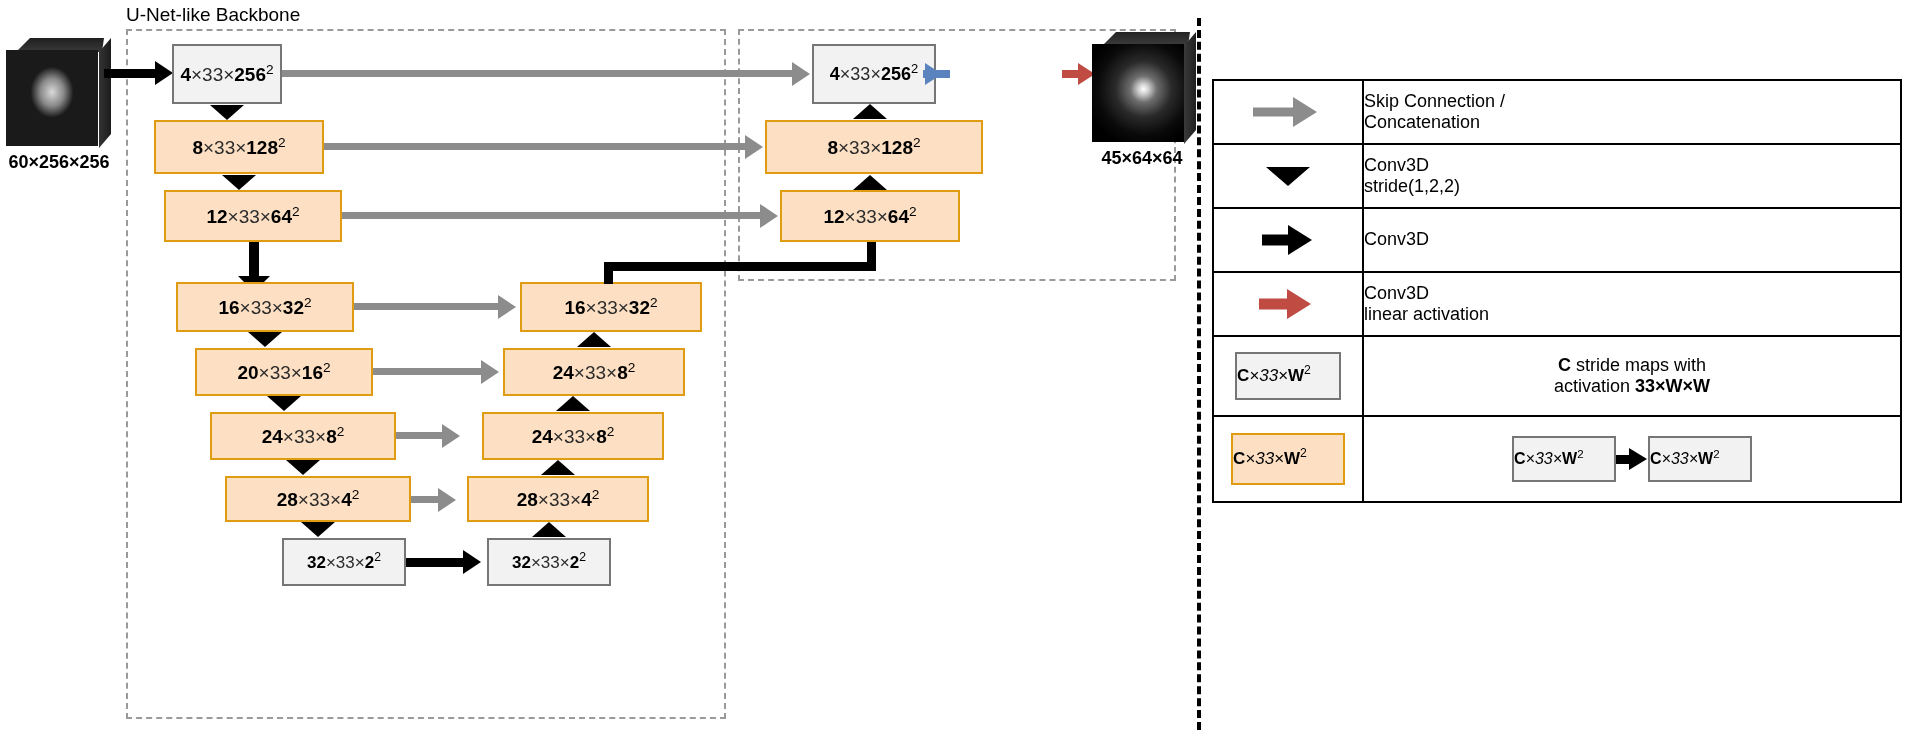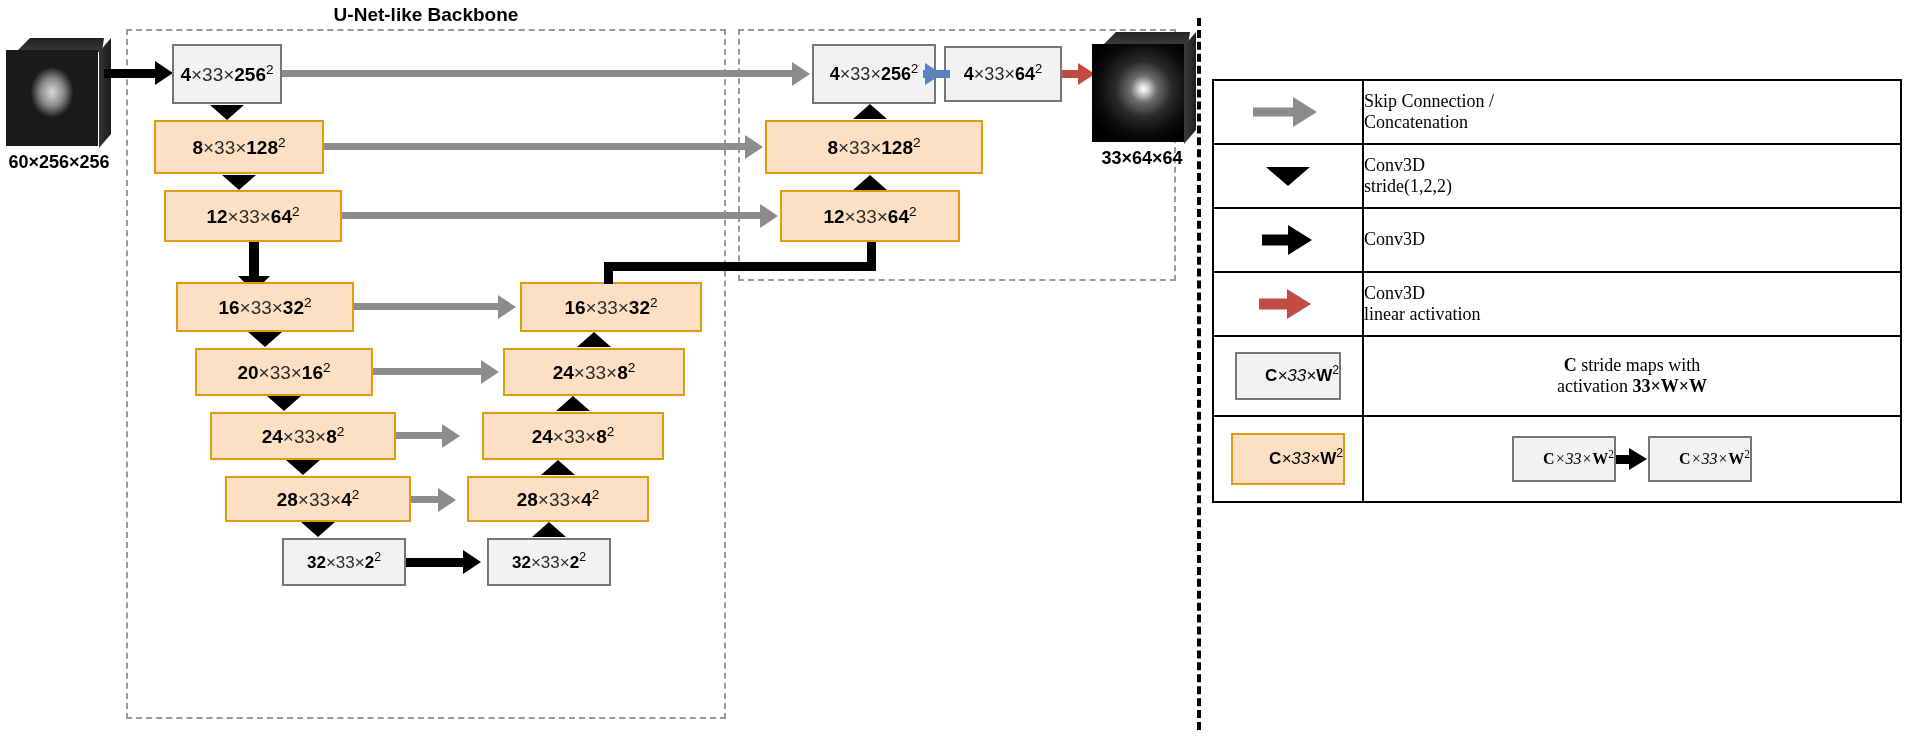--- a/index.html
+++ b/index.html
@@ -3,21 +3,21 @@
 <meta charset="utf-8">
 <style>
   html,body{margin:0;padding:0;background:#ffffff;}
   body{width:1924px;height:744px;position:relative;
        font-family:"Liberation Sans","DejaVu Sans",sans-serif;color:#000;}
   #stage{position:absolute;left:0;top:0;width:1924px;height:744px;overflow:hidden;}
   .abs{position:absolute;box-sizing:border-box;}
 
   
   .dash-frame{border:2px dashed #9a9a9a;}
-  .sec-title{font-size:19px;font-weight:bold;text-align:center;white-space:nowrap;}
+  .sec-title{font-size:19px;font-weight:normal;white-space:nowrap;}
 
   
   .fbox{display:flex;align-items:center;justify-content:center;
         font-size:19px;letter-spacing:0px;white-space:nowrap;}
   .fbox.grey{background:#f2f2f2;border:2px solid #767676;}
   .fbox.orange{background:#fde0c4;border:2px solid #e09c10;}
   .fbox .lbl{line-height:1;}
   .fbox .lbl b{font-weight:bold;}
   .fbox .lbl i{font-style:normal;font-weight:normal;color:#2b2b2b;}
   sup{font-size:0.72em;font-weight:normal;vertical-align:super;line-height:0;}
@@ -47,31 +47,31 @@
   .vol .top{position:absolute;background:#2b2b2b;}
   .vol .side{position:absolute;background:#3a3a3a;}
 
   .caption{position:absolute;font-size:18px;font-weight:bold;white-space:nowrap;text-align:center;}
 
   
   .legend-title{font-size:20px;font-weight:bold;text-align:center;}
   table.legend{border-collapse:collapse;width:100%;table-layout:fixed;}
   table.legend td{border:2px solid #000;padding:0;vertical-align:middle;}
   td.sym{width:148px;height:62px;text-align:center;}
-  td.desc{padding:4px 0 4px 14px;font-size:18px;line-height:1.18;font-family:Liberation Serif, serif;}
+  td.desc{padding:4px 0 4px 14px;font-size:18px;line-height:1.18;}
   .sym-wrap{display:flex;align-items:center;justify-content:center;height:100%;}
 
   .lg-arrow{position:relative;display:inline-block;}
   .lg-arrow .sh{position:absolute;height:9px;top:50%;transform:translateY(-50%);left:0;}
   .lg-arrow .hd{position:absolute;top:50%;transform:translateY(-50%);width:0;height:0;}
 
   .lg-tri-d{width:0;height:0;border-left:22px solid transparent;border-right:22px solid transparent;border-top:19px solid #000;}
   .lg-tri-u{width:0;height:0;border-left:22px solid transparent;border-right:22px solid transparent;border-bottom:19px solid #000;}
 
-  .minibox{display:inline-flex;align-items:center;justify-content:flex-end;
+  .minibox{display:inline-flex;align-items:center;justify-content:flex-start;
            font-size:17px;white-space:nowrap;box-sizing:border-box;}
   .minibox.grey{background:#f2f2f2;border:2px solid #767676;}
   .minibox.orange{background:#fde0c4;border:2px solid #e09c10;}
 </style>
 </head>
 <body>
 
 <div id="stage">
 
   <div class="abs dash-frame" style="left:126px;top:29px;width:600px;height:690px;"></div>
@@ -192,23 +192,20 @@
     <span class="lbl"><b>8</b><i>×33×</i><b>128</b><sup>2</sup></span>
   </div>
 
   <div class="abs fbox orange" style="left:780px;top:190px;width:180px;height:52px;">
     <span class="lbl"><b>12</b><i>×33×</i><b>64</b><sup>2</sup></span>
   </div>
 
   <div class="tri-u" style="left:853px;top:175px;"></div>
   <div class="tri-u" style="left:853px;top:104px;"></div>
 
-  <div class="abs fbox grey" style="left:944px;top:46px;width:118px;height:56px;font-size:18px;">
-    <span class="lbl"><b>4</b><i>×33×</i><b>64</b><sup>2</sup></span>
-  </div>
 
   <div class="hline" style="left:934px;top:70px;width:16px;height:8px;background:#5b84be;"></div>
   <div class="ahead right-blue" style="left:925px;top:63px;"></div>
   <div class="hline" style="left:923px;top:70px;width:10px;height:8px;background:#5b84be;"></div>
 
   <div class="hline" style="left:1062px;top:70px;width:18px;height:8px;background:#bf4b43;"></div>
   <div class="ahead right-red" style="left:1078px;top:63px;"></div>
 
   <div class="hline grey" style="left:282px;top:70px;width:512px;"></div>
   <div class="ahead right-grey" style="left:792px;top:62px;"></div>
@@ -222,21 +219,21 @@
   <div class="vol" style="left:1092px;top:32px;width:104px;height:112px;">
     <div class="top" style="left:10px;top:0;width:88px;height:14px;
          background:linear-gradient(#242424,#3d3d3d);
          clip-path:polygon(0 100%,14px 0,100% 0,86px 100%);"></div>
     <div class="side" style="right:0;top:0;width:12px;height:112px;
          background:linear-gradient(90deg,#3a3a3a,#1e1e1e);
          clip-path:polygon(0 14px,100% 0,100% 98px,0 112px);"></div>
     <div class="face" style="left:0;top:12px;width:92px;height:98px;
          background:radial-gradient(circle at 56% 46%, #ffffff 0%, #cfcfcf 7%, #6e6e6e 18%, #2a2a2a 38%, #0a0a0a 62%, #000 80%), #000;"></div>
   </div>
-  <div class="caption" style="left:1083px;top:148px;width:118px;">33×64×64</div>
+  <div class="caption" style="left:1083px;top:148px;width:118px;">45×64×64</div>
 
 
   <div class="abs" style="left:1212px;top:79px;width:690px;">
     <table class="legend">
       <tbody>
 
         <tr>
           <td class="sym">
             <div class="sym-wrap">
               <div class="lg-arrow" style="width:70px;height:30px;">

